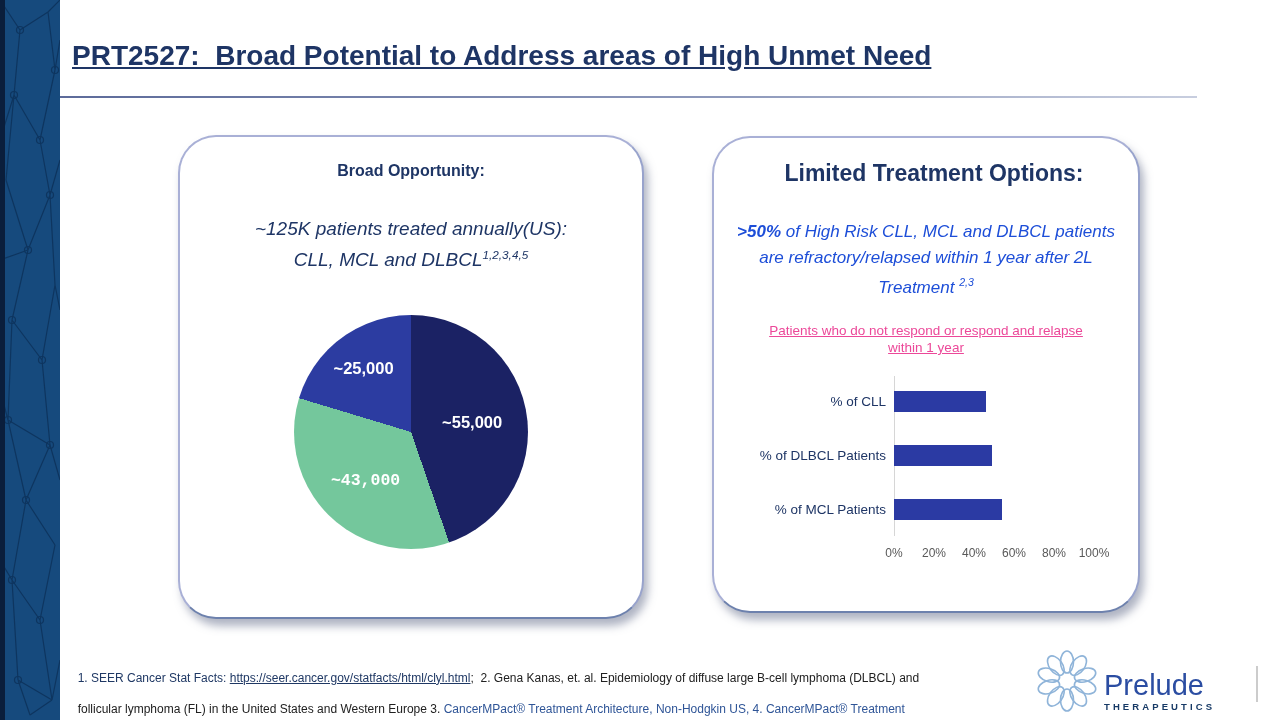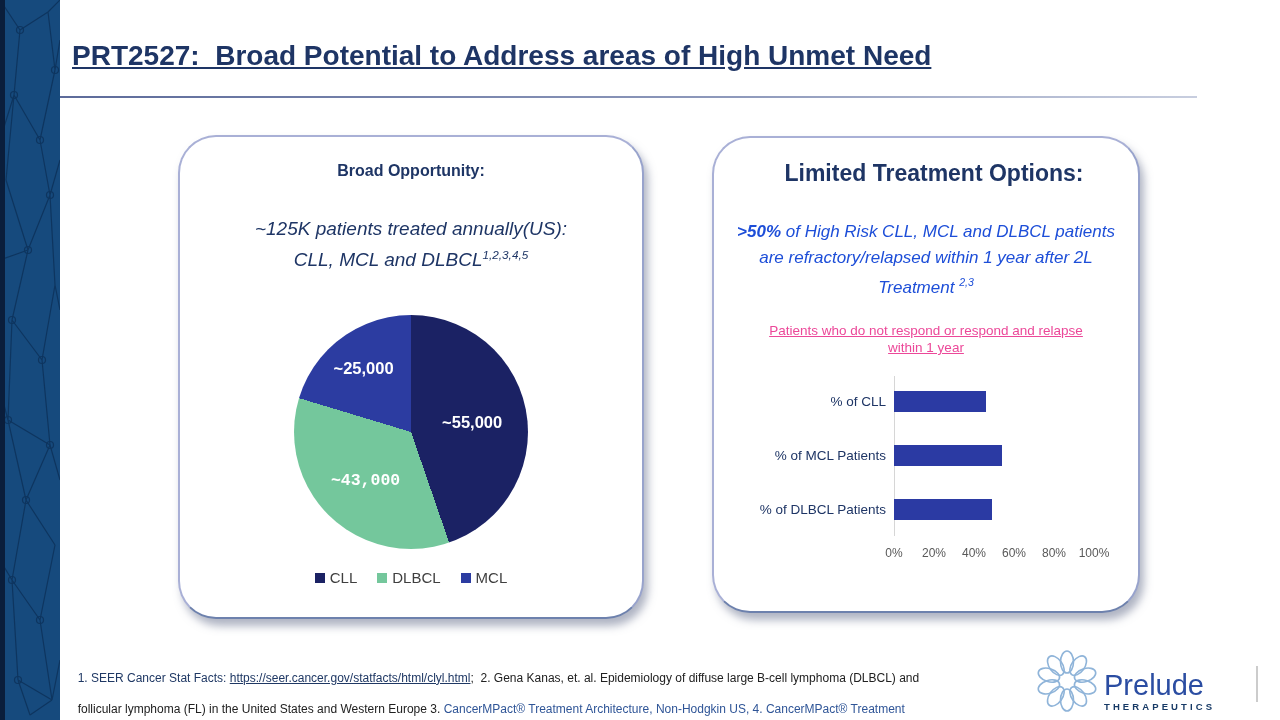--- a/index.html
+++ b/index.html
@@ -109,61 +109,47 @@
   <div class="card-heading">Broad Opportunity:</div>
   <div class="pie-subtitle">
     <span>~125K patients treated annually(US):</span><br>
     <span>CLL, MCL and DLBCL</span><sup>1,2,3,4,5</sup>
   </div>
   <div class="pie-wrap" style="background: conic-gradient(rgb(27, 34, 100) 0deg, rgb(27, 34, 100) 160.98deg, rgb(116, 199, 156) 160.98deg, rgb(116, 199, 156) 286.83deg, rgb(44, 60, 161) 286.83deg, rgb(44, 60, 161) 360deg);">
       <span class="pie-label" style="left: 178.157px; top: 106.752px;">~55,000</span>
       <span class="pie-label" style="left: 71.5663px; top: 164.209px; font-family: Liberation Mono, monospace;">~43,000</span>
       <span class="pie-label" style="left: 69.5807px; top: 53.1157px;">~25,000</span>
     </div>
-  <div class="pie-legend">
-      <span class="legend-item">
-        <span class="legend-swatch" style="background: rgb(27, 34, 100);"></span>
-        <span>CLL</span>
-      </span>
-      <span class="legend-item">
-        <span class="legend-swatch" style="background: rgb(116, 199, 156);"></span>
-        <span>DLBCL</span>
-      </span>
-      <span class="legend-item">
-        <span class="legend-swatch" style="background: rgb(44, 60, 161);"></span>
-        <span>MCL</span>
-      </span>
-    </div>
 </div>
 
 <div class="card card-right">
   <div class="card-heading">Limited Treatment Options:</div>
   <div class="rc-body">
     <span class="b">&gt;50%</span><span> of High Risk CLL, MCL and DLBCL patients are refractory/relapsed within 1 year after 2L Treatment </span><sup>2,3</sup>
   </div>
   <div class="bar-caption">Patients who do not respond or respond and relapse within 1 year</div>
   <div class="bar-chart">
     <div class="bar-rows">
       <div class="axis-line"></div>
     <div class="bar-row">
           <div class="bar-label">% of CLL</div>
           <div class="bar-track">
             <div class="bar-fill" style="width: 92px; background: rgb(43, 58, 163);"></div>
           </div>
         </div>
         <div class="bar-row">
+          <div class="bar-label">% of DLBCL Patients</div>
+          <div class="bar-track">
+            <div class="bar-fill" style="width: 98px; background: rgb(43, 58, 163);"></div>
+          </div>
+        </div>
+        <div class="bar-row">
           <div class="bar-label">% of MCL Patients</div>
           <div class="bar-track">
             <div class="bar-fill" style="width: 108px; background: rgb(43, 58, 163);"></div>
-          </div>
-        </div>
-        <div class="bar-row">
-          <div class="bar-label">% of DLBCL Patients</div>
-          <div class="bar-track">
-            <div class="bar-fill" style="width: 98px; background: rgb(43, 58, 163);"></div>
           </div>
         </div>
       </div>
     <div class="bar-xticks">
         <span class="tick" style="left: 0px;">0%</span>
         <span class="tick" style="left: 40px;">20%</span>
         <span class="tick" style="left: 80px;">40%</span>
         <span class="tick" style="left: 120px;">60%</span>
         <span class="tick" style="left: 160px;">80%</span>
         <span class="tick" style="left: 200px;">100%</span>

